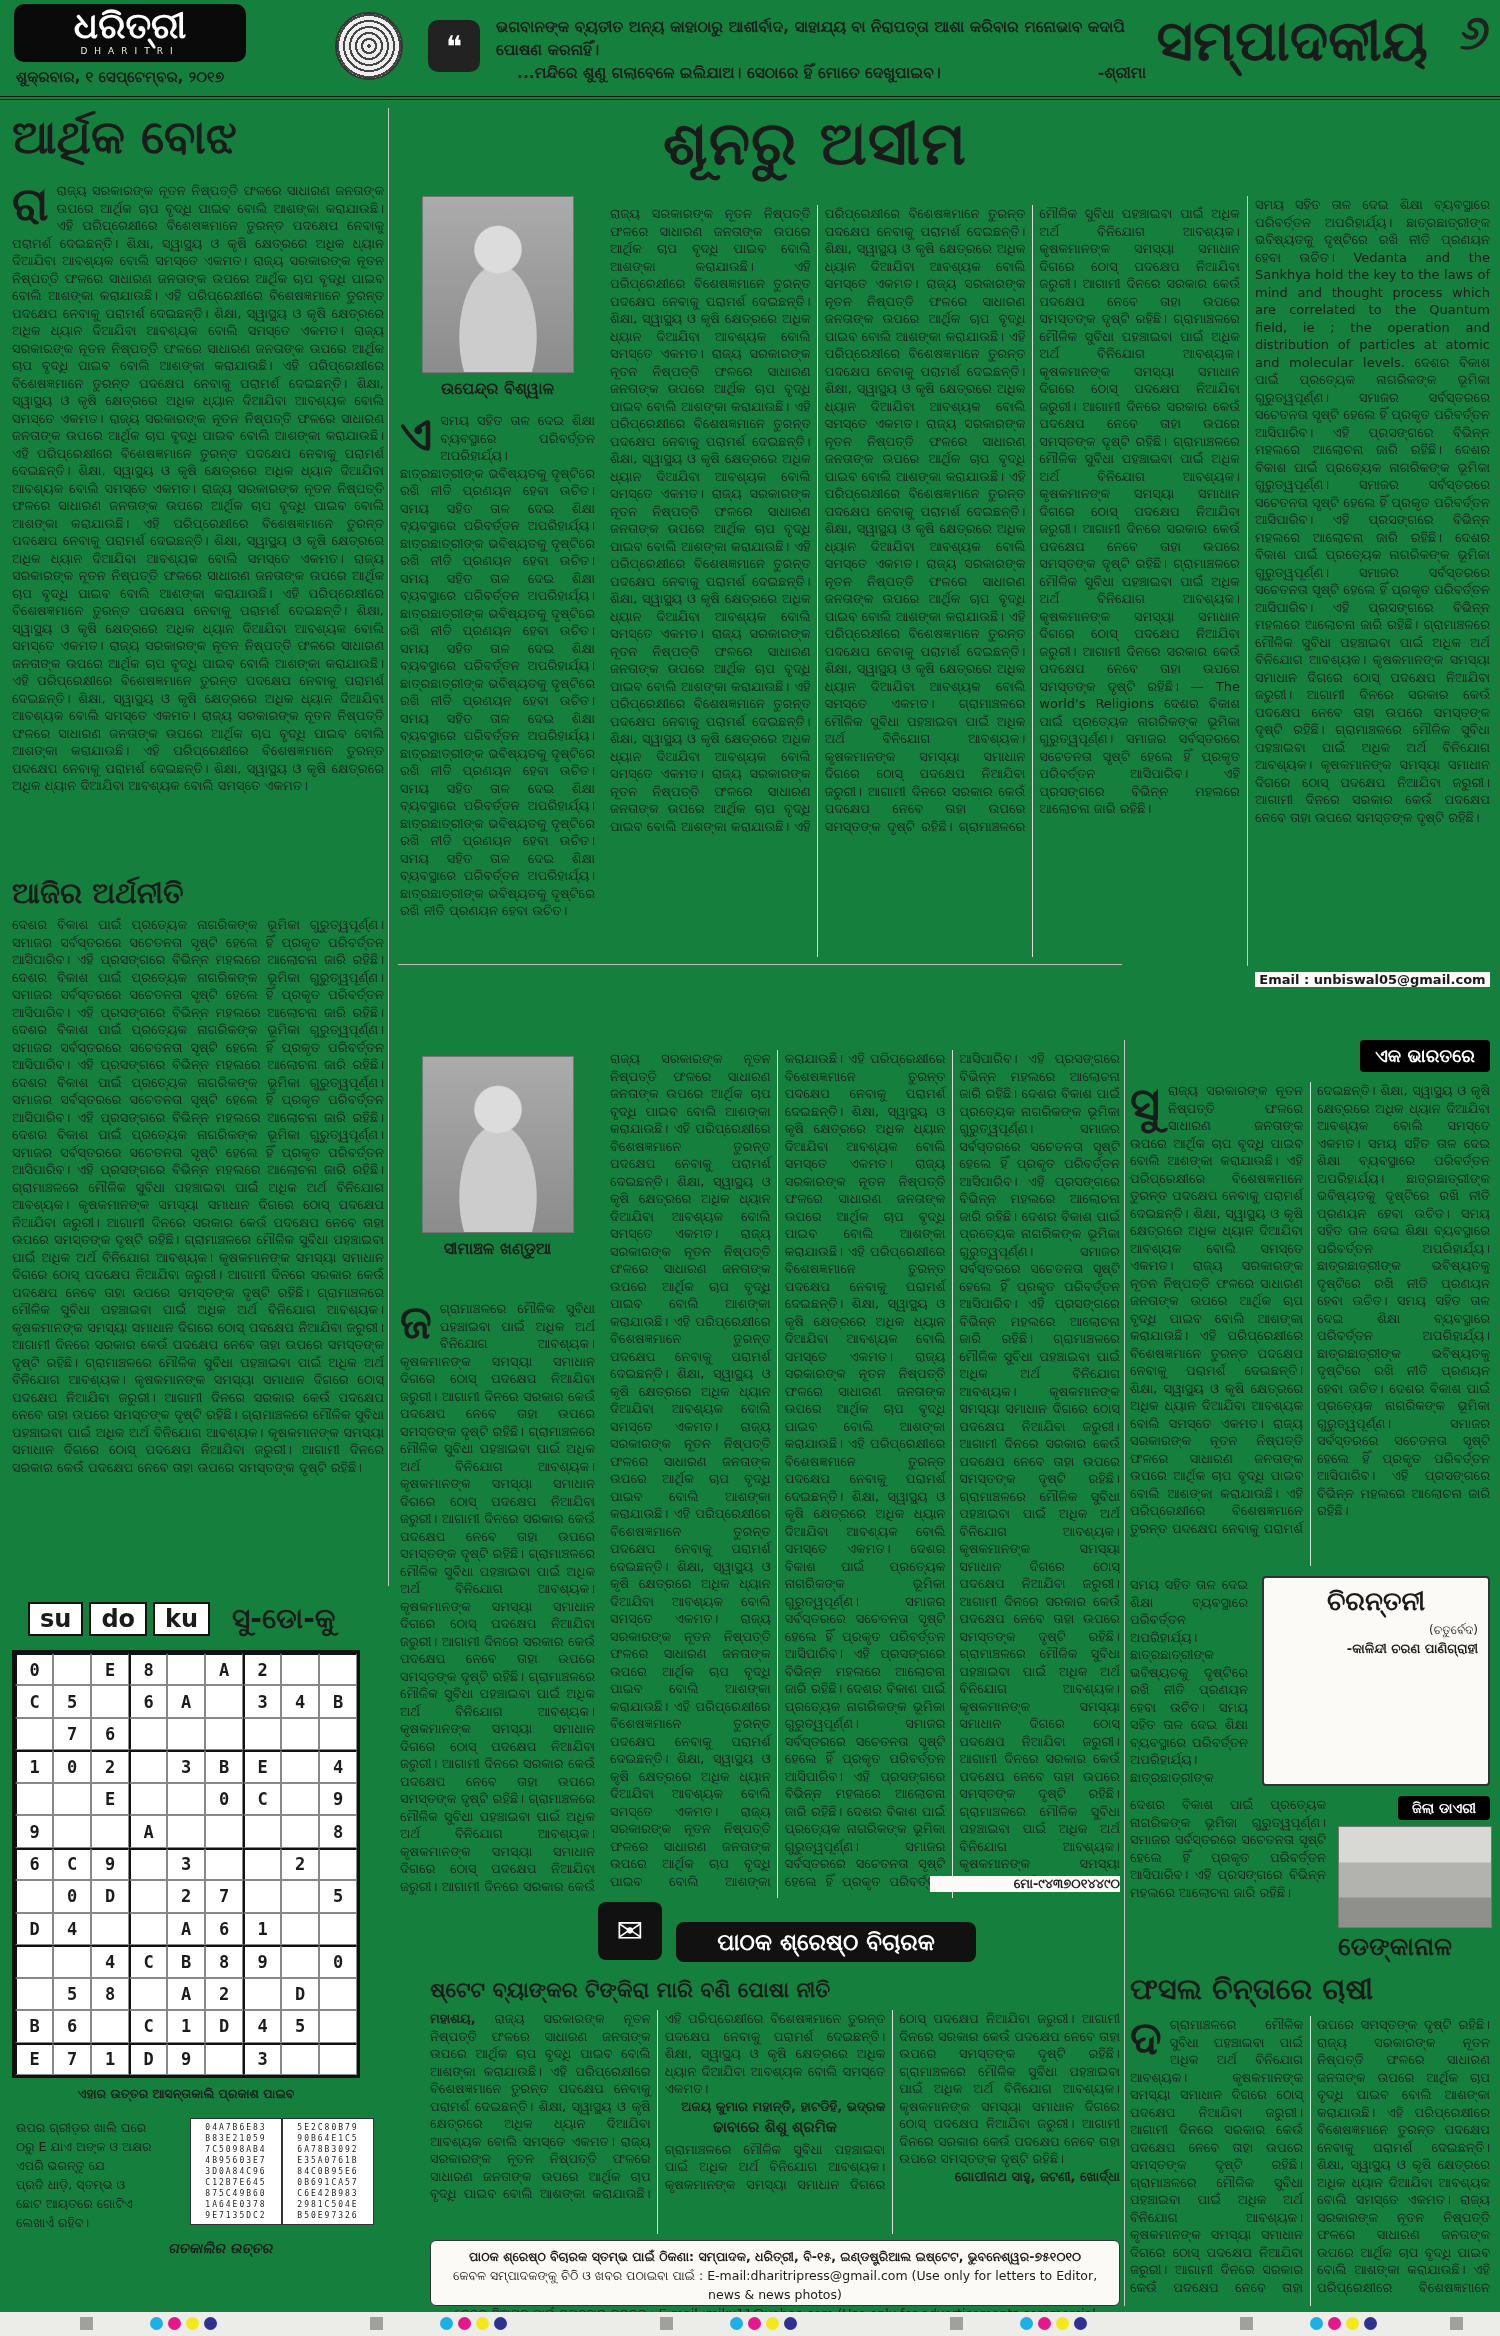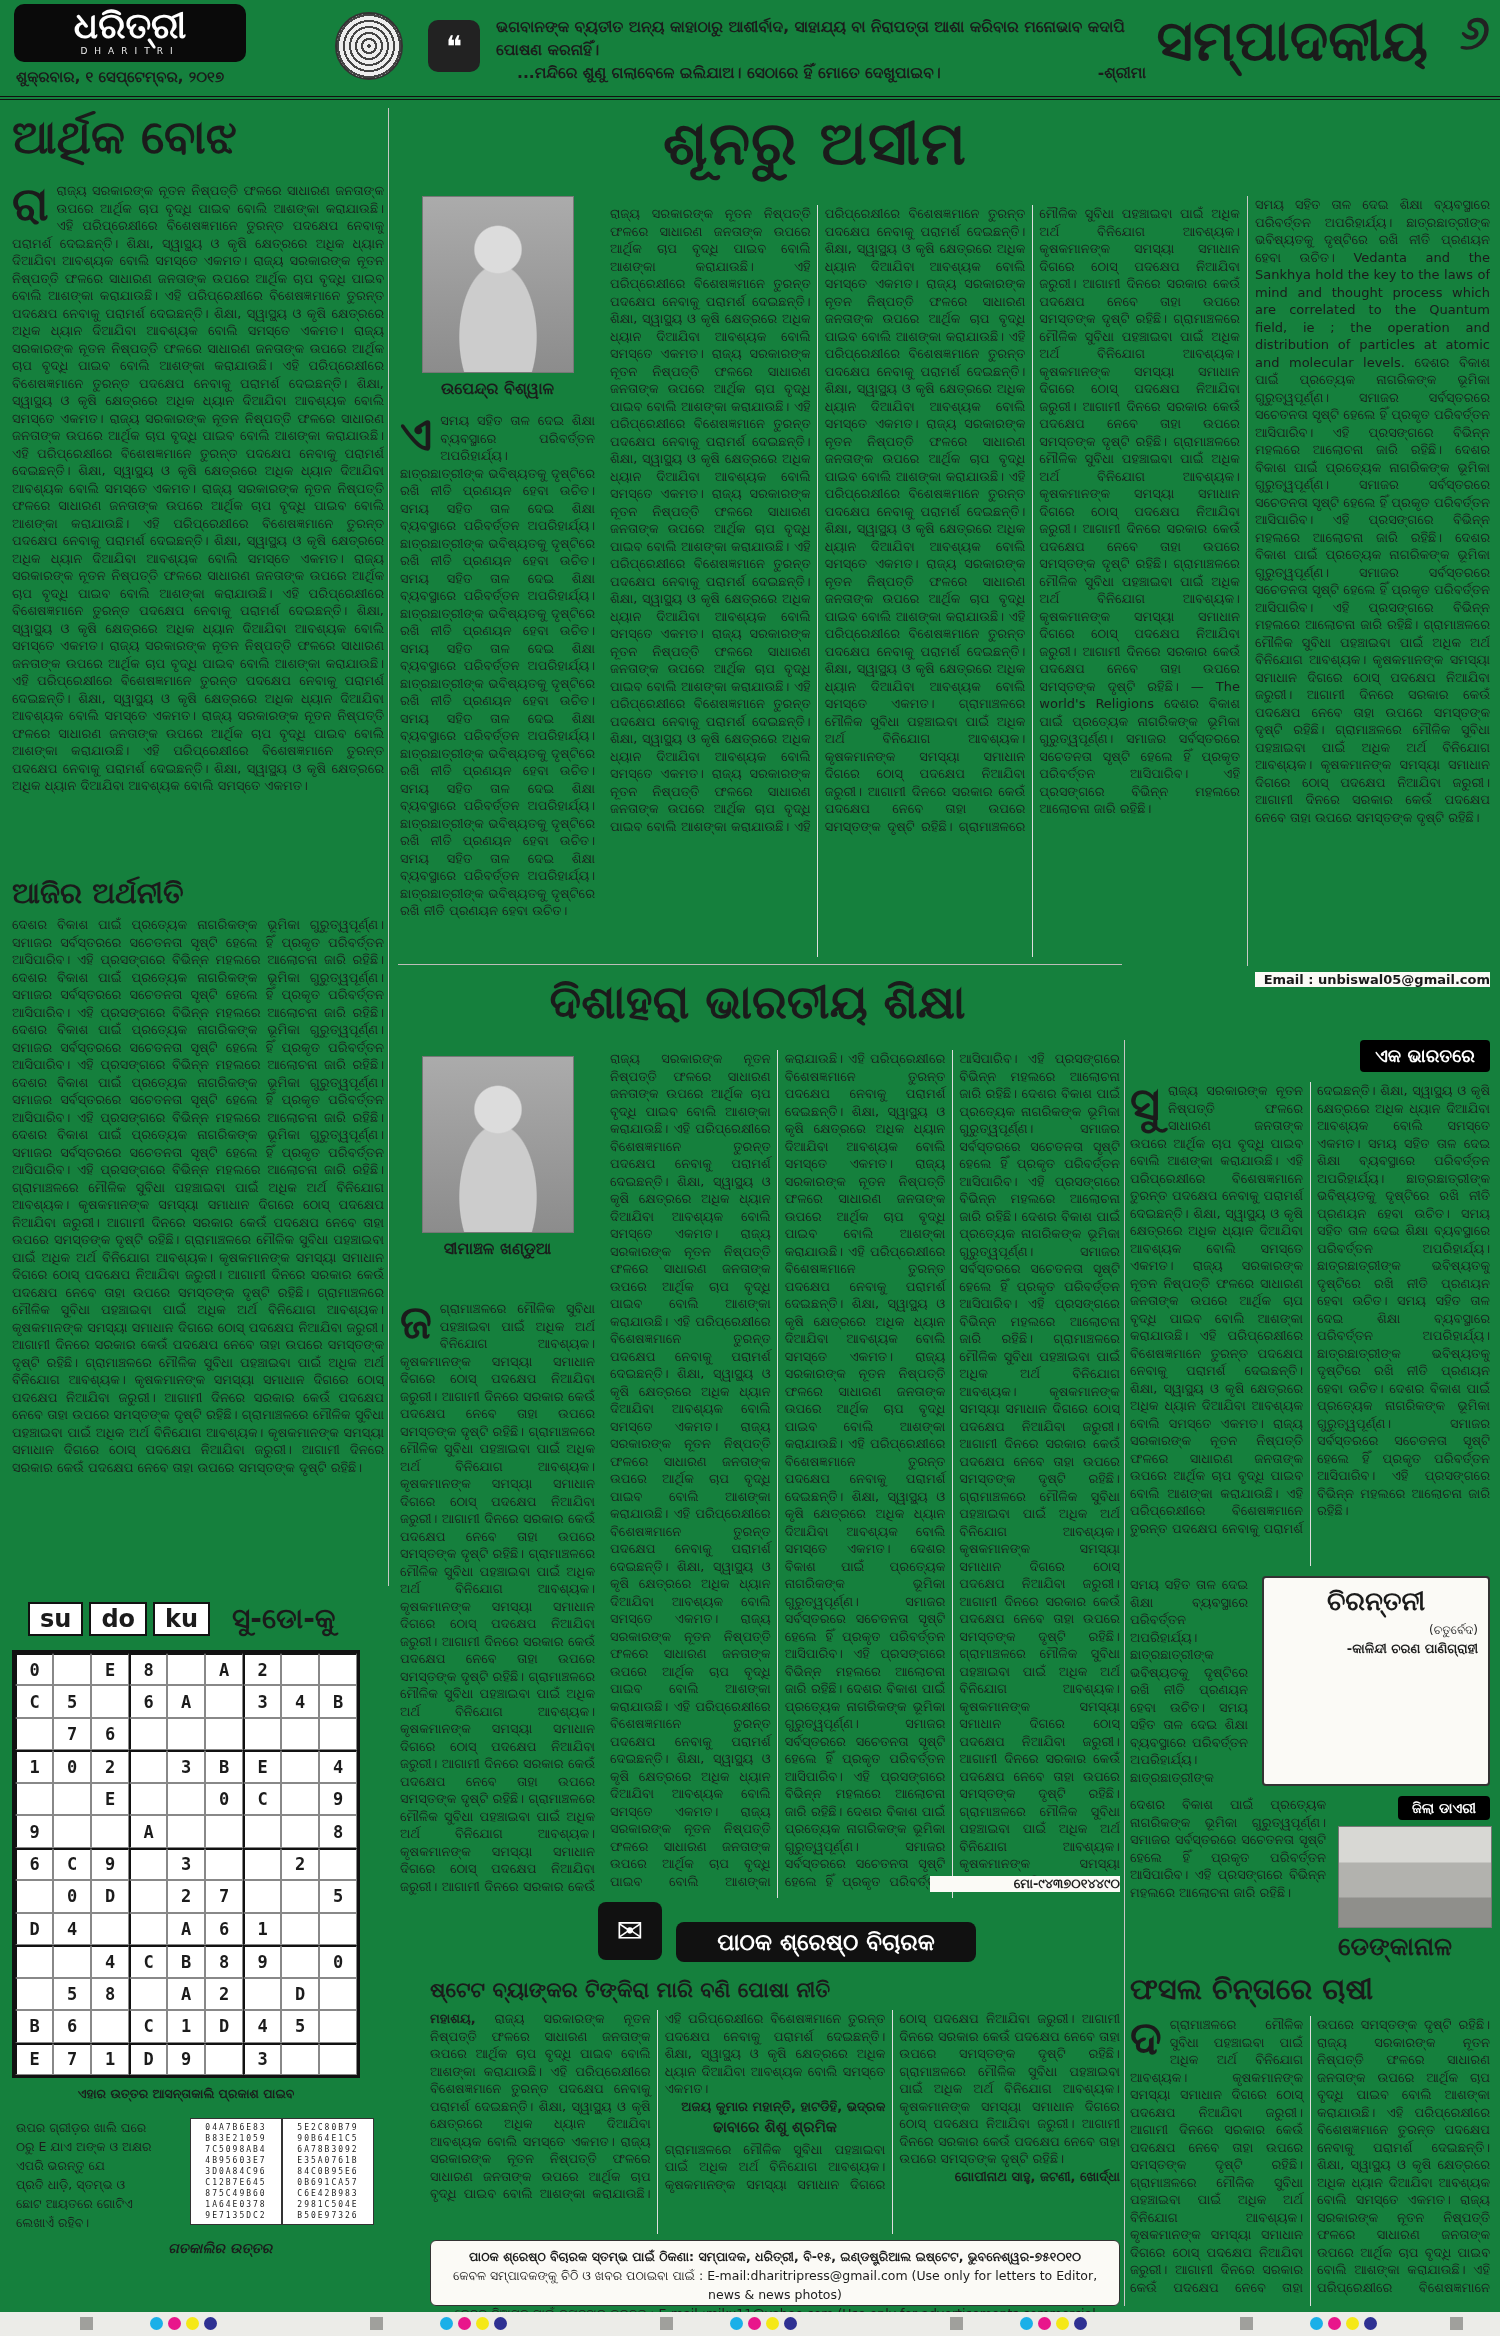--- a/index.html
+++ b/index.html
@@ -115,23 +115,22 @@
   </div>
   <div class="abs body-txt" style="left:400px;top:412px;width:195px;height:545px;">
     <span class="dropcap">ଏ</span><span>ସମୟ ସହିତ ତାଳ ଦେଇ ଶିକ୍ଷା ବ୍ୟବସ୍ଥାରେ ପରିବର୍ତ୍ତନ ଅପରିହାର୍ଯ୍ୟ। ଛାତ୍ରଛାତ୍ରୀଙ୍କ ଭବିଷ୍ୟତକୁ ଦୃଷ୍ଟିରେ ରଖି ନୀତି ପ୍ରଣୟନ ହେବା ଉଚିତ। ସମୟ ସହିତ ତାଳ ଦେଇ ଶିକ୍ଷା ବ୍ୟବସ୍ଥାରେ ପରିବର୍ତ୍ତନ ଅପରିହାର୍ଯ୍ୟ। ଛାତ୍ରଛାତ୍ରୀଙ୍କ ଭବିଷ୍ୟତକୁ ଦୃଷ୍ଟିରେ ରଖି ନୀତି ପ୍ରଣୟନ ହେବା ଉଚିତ। ସମୟ ସହିତ ତାଳ ଦେଇ ଶିକ୍ଷା ବ୍ୟବସ୍ଥାରେ ପରିବର୍ତ୍ତନ ଅପରିହାର୍ଯ୍ୟ। ଛାତ୍ରଛାତ୍ରୀଙ୍କ ଭବିଷ୍ୟତକୁ ଦୃଷ୍ଟିରେ ରଖି ନୀତି ପ୍ରଣୟନ ହେବା ଉଚିତ। ସମୟ ସହିତ ତାଳ ଦେଇ ଶିକ୍ଷା ବ୍ୟବସ୍ଥାରେ ପରିବର୍ତ୍ତନ ଅପରିହାର୍ଯ୍ୟ। ଛାତ୍ରଛାତ୍ରୀଙ୍କ ଭବିଷ୍ୟତକୁ ଦୃଷ୍ଟିରେ ରଖି ନୀତି ପ୍ରଣୟନ ହେବା ଉଚିତ। ସମୟ ସହିତ ତାଳ ଦେଇ ଶିକ୍ଷା ବ୍ୟବସ୍ଥାରେ ପରିବର୍ତ୍ତନ ଅପରିହାର୍ଯ୍ୟ। ଛାତ୍ରଛାତ୍ରୀଙ୍କ ଭବିଷ୍ୟତକୁ ଦୃଷ୍ଟିରେ ରଖି ନୀତି ପ୍ରଣୟନ ହେବା ଉଚିତ। ସମୟ ସହିତ ତାଳ ଦେଇ ଶିକ୍ଷା ବ୍ୟବସ୍ଥାରେ ପରିବର୍ତ୍ତନ ଅପରିହାର୍ଯ୍ୟ। ଛାତ୍ରଛାତ୍ରୀଙ୍କ ଭବିଷ୍ୟତକୁ ଦୃଷ୍ଟିରେ ରଖି ନୀତି ପ୍ରଣୟନ ହେବା ଉଚିତ। ସମୟ ସହିତ ତାଳ ଦେଇ ଶିକ୍ଷା ବ୍ୟବସ୍ଥାରେ ପରିବର୍ତ୍ତନ ଅପରିହାର୍ଯ୍ୟ। ଛାତ୍ରଛାତ୍ରୀଙ୍କ ଭବିଷ୍ୟତକୁ ଦୃଷ୍ଟିରେ ରଖି ନୀତି ପ୍ରଣୟନ ହେବା ଉଚିତ।</span>
   </div>
   <div class="abs body-txt cols3" style="left:610px;top:205px;width:630px;height:752px;">
     <span>ରାଜ୍ୟ ସରକାରଙ୍କ ନୂତନ ନିଷ୍ପତ୍ତି ଫଳରେ ସାଧାରଣ ଜନତାଙ୍କ ଉପରେ ଆର୍ଥିକ ଚାପ ବୃଦ୍ଧି ପାଇବ ବୋଲି ଆଶଙ୍କା କରାଯାଉଛି। ଏହି ପରିପ୍ରେକ୍ଷୀରେ ବିଶେଷଜ୍ଞମାନେ ତୁରନ୍ତ ପଦକ୍ଷେପ ନେବାକୁ ପରାମର୍ଶ ଦେଇଛନ୍ତି। ଶିକ୍ଷା, ସ୍ୱାସ୍ଥ୍ୟ ଓ କୃଷି କ୍ଷେତ୍ରରେ ଅଧିକ ଧ୍ୟାନ ଦିଆଯିବା ଆବଶ୍ୟକ ବୋଲି ସମସ୍ତେ ଏକମତ। ରାଜ୍ୟ ସରକାରଙ୍କ ନୂତନ ନିଷ୍ପତ୍ତି ଫଳରେ ସାଧାରଣ ଜନତାଙ୍କ ଉପରେ ଆର୍ଥିକ ଚାପ ବୃଦ୍ଧି ପାଇବ ବୋଲି ଆଶଙ୍କା କରାଯାଉଛି। ଏହି ପରିପ୍ରେକ୍ଷୀରେ ବିଶେଷଜ୍ଞମାନେ ତୁରନ୍ତ ପଦକ୍ଷେପ ନେବାକୁ ପରାମର୍ଶ ଦେଇଛନ୍ତି। ଶିକ୍ଷା, ସ୍ୱାସ୍ଥ୍ୟ ଓ କୃଷି କ୍ଷେତ୍ରରେ ଅଧିକ ଧ୍ୟାନ ଦିଆଯିବା ଆବଶ୍ୟକ ବୋଲି ସମସ୍ତେ ଏକମତ। ରାଜ୍ୟ ସରକାରଙ୍କ ନୂତନ ନିଷ୍ପତ୍ତି ଫଳରେ ସାଧାରଣ ଜନତାଙ୍କ ଉପରେ ଆର୍ଥିକ ଚାପ ବୃଦ୍ଧି ପାଇବ ବୋଲି ଆଶଙ୍କା କରାଯାଉଛି। ଏହି ପରିପ୍ରେକ୍ଷୀରେ ବିଶେଷଜ୍ଞମାନେ ତୁରନ୍ତ ପଦକ୍ଷେପ ନେବାକୁ ପରାମର୍ଶ ଦେଇଛନ୍ତି। ଶିକ୍ଷା, ସ୍ୱାସ୍ଥ୍ୟ ଓ କୃଷି କ୍ଷେତ୍ରରେ ଅଧିକ ଧ୍ୟାନ ଦିଆଯିବା ଆବଶ୍ୟକ ବୋଲି ସମସ୍ତେ ଏକମତ। ରାଜ୍ୟ ସରକାରଙ୍କ ନୂତନ ନିଷ୍ପତ୍ତି ଫଳରେ ସାଧାରଣ ଜନତାଙ୍କ ଉପରେ ଆର୍ଥିକ ଚାପ ବୃଦ୍ଧି ପାଇବ ବୋଲି ଆଶଙ୍କା କରାଯାଉଛି। ଏହି ପରିପ୍ରେକ୍ଷୀରେ ବିଶେଷଜ୍ଞମାନେ ତୁରନ୍ତ ପଦକ୍ଷେପ ନେବାକୁ ପରାମର୍ଶ ଦେଇଛନ୍ତି। ଶିକ୍ଷା, ସ୍ୱାସ୍ଥ୍ୟ ଓ କୃଷି କ୍ଷେତ୍ରରେ ଅଧିକ ଧ୍ୟାନ ଦିଆଯିବା ଆବଶ୍ୟକ ବୋଲି ସମସ୍ତେ ଏକମତ। ରାଜ୍ୟ ସରକାରଙ୍କ ନୂତନ ନିଷ୍ପତ୍ତି ଫଳରେ ସାଧାରଣ ଜନତାଙ୍କ ଉପରେ ଆର୍ଥିକ ଚାପ ବୃଦ୍ଧି ପାଇବ ବୋଲି ଆଶଙ୍କା କରାଯାଉଛି। ଏହି ପରିପ୍ରେକ୍ଷୀରେ ବିଶେଷଜ୍ଞମାନେ ତୁରନ୍ତ ପଦକ୍ଷେପ ନେବାକୁ ପରାମର୍ଶ ଦେଇଛନ୍ତି। ଶିକ୍ଷା, ସ୍ୱାସ୍ଥ୍ୟ ଓ କୃଷି କ୍ଷେତ୍ରରେ ଅଧିକ ଧ୍ୟାନ ଦିଆଯିବା ଆବଶ୍ୟକ ବୋଲି ସମସ୍ତେ ଏକମତ। ରାଜ୍ୟ ସରକାରଙ୍କ ନୂତନ ନିଷ୍ପତ୍ତି ଫଳରେ ସାଧାରଣ ଜନତାଙ୍କ ଉପରେ ଆର୍ଥିକ ଚାପ ବୃଦ୍ଧି ପାଇବ ବୋଲି ଆଶଙ୍କା କରାଯାଉଛି। ଏହି ପରିପ୍ରେକ୍ଷୀରେ ବିଶେଷଜ୍ଞମାନେ ତୁରନ୍ତ ପଦକ୍ଷେପ ନେବାକୁ ପରାମର୍ଶ ଦେଇଛନ୍ତି। ଶିକ୍ଷା, ସ୍ୱାସ୍ଥ୍ୟ ଓ କୃଷି କ୍ଷେତ୍ରରେ ଅଧିକ ଧ୍ୟାନ ଦିଆଯିବା ଆବଶ୍ୟକ ବୋଲି ସମସ୍ତେ ଏକମତ। ରାଜ୍ୟ ସରକାରଙ୍କ ନୂତନ ନିଷ୍ପତ୍ତି ଫଳରେ ସାଧାରଣ ଜନତାଙ୍କ ଉପରେ ଆର୍ଥିକ ଚାପ ବୃଦ୍ଧି ପାଇବ ବୋଲି ଆଶଙ୍କା କରାଯାଉଛି। ଏହି ପରିପ୍ରେକ୍ଷୀରେ ବିଶେଷଜ୍ଞମାନେ ତୁରନ୍ତ ପଦକ୍ଷେପ ନେବାକୁ ପରାମର୍ଶ ଦେଇଛନ୍ତି। ଶିକ୍ଷା, ସ୍ୱାସ୍ଥ୍ୟ ଓ କୃଷି କ୍ଷେତ୍ରରେ ଅଧିକ ଧ୍ୟାନ ଦିଆଯିବା ଆବଶ୍ୟକ ବୋଲି ସମସ୍ତେ ଏକମତ। ରାଜ୍ୟ ସରକାରଙ୍କ ନୂତନ ନିଷ୍ପତ୍ତି ଫଳରେ ସାଧାରଣ ଜନତାଙ୍କ ଉପରେ ଆର୍ଥିକ ଚାପ ବୃଦ୍ଧି ପାଇବ ବୋଲି ଆଶଙ୍କା କରାଯାଉଛି। ଏହି ପରିପ୍ରେକ୍ଷୀରେ ବିଶେଷଜ୍ଞମାନେ ତୁରନ୍ତ ପଦକ୍ଷେପ ନେବାକୁ ପରାମର୍ଶ ଦେଇଛନ୍ତି। ଶିକ୍ଷା, ସ୍ୱାସ୍ଥ୍ୟ ଓ କୃଷି କ୍ଷେତ୍ରରେ ଅଧିକ ଧ୍ୟାନ ଦିଆଯିବା ଆବଶ୍ୟକ ବୋଲି ସମସ୍ତେ ଏକମତ।</span> <span>ଗ୍ରାମାଞ୍ଚଳରେ ମୌଳିକ ସୁବିଧା ପହଞ୍ଚାଇବା ପାଇଁ ଅଧିକ ଅର୍ଥ ବିନିଯୋଗ ଆବଶ୍ୟକ। କୃଷକମାନଙ୍କ ସମସ୍ୟା ସମାଧାନ ଦିଗରେ ଠୋସ୍ ପଦକ୍ଷେପ ନିଆଯିବା ଜରୁରୀ। ଆଗାମୀ ଦିନରେ ସରକାର କେଉଁ ପଦକ୍ଷେପ ନେବେ ତାହା ଉପରେ ସମସ୍ତଙ୍କ ଦୃଷ୍ଟି ରହିଛି। ଗ୍ରାମାଞ୍ଚଳରେ ମୌଳିକ ସୁବିଧା ପହଞ୍ଚାଇବା ପାଇଁ ଅଧିକ ଅର୍ଥ ବିନିଯୋଗ ଆବଶ୍ୟକ। କୃଷକମାନଙ୍କ ସମସ୍ୟା ସମାଧାନ ଦିଗରେ ଠୋସ୍ ପଦକ୍ଷେପ ନିଆଯିବା ଜରୁରୀ। ଆଗାମୀ ଦିନରେ ସରକାର କେଉଁ ପଦକ୍ଷେପ ନେବେ ତାହା ଉପରେ ସମସ୍ତଙ୍କ ଦୃଷ୍ଟି ରହିଛି। ଗ୍ରାମାଞ୍ଚଳରେ ମୌଳିକ ସୁବିଧା ପହଞ୍ଚାଇବା ପାଇଁ ଅଧିକ ଅର୍ଥ ବିନିଯୋଗ ଆବଶ୍ୟକ। କୃଷକମାନଙ୍କ ସମସ୍ୟା ସମାଧାନ ଦିଗରେ ଠୋସ୍ ପଦକ୍ଷେପ ନିଆଯିବା ଜରୁରୀ। ଆଗାମୀ ଦିନରେ ସରକାର କେଉଁ ପଦକ୍ଷେପ ନେବେ ତାହା ଉପରେ ସମସ୍ତଙ୍କ ଦୃଷ୍ଟି ରହିଛି। ଗ୍ରାମାଞ୍ଚଳରେ ମୌଳିକ ସୁବିଧା ପହଞ୍ଚାଇବା ପାଇଁ ଅଧିକ ଅର୍ଥ ବିନିଯୋଗ ଆବଶ୍ୟକ। କୃଷକମାନଙ୍କ ସମସ୍ୟା ସମାଧାନ ଦିଗରେ ଠୋସ୍ ପଦକ୍ଷେପ ନିଆଯିବା ଜରୁରୀ। ଆଗାମୀ ଦିନରେ ସରକାର କେଉଁ ପଦକ୍ଷେପ ନେବେ ତାହା ଉପରେ ସମସ୍ତଙ୍କ ଦୃଷ୍ଟି ରହିଛି। ଗ୍ରାମାଞ୍ଚଳରେ ମୌଳିକ ସୁବିଧା ପହଞ୍ଚାଇବା ପାଇଁ ଅଧିକ ଅର୍ଥ ବିନିଯୋଗ ଆବଶ୍ୟକ। କୃଷକମାନଙ୍କ ସମସ୍ୟା ସମାଧାନ ଦିଗରେ ଠୋସ୍ ପଦକ୍ଷେପ ନିଆଯିବା ଜରୁରୀ। ଆଗାମୀ ଦିନରେ ସରକାର କେଉଁ ପଦକ୍ଷେପ ନେବେ ତାହା ଉପରେ ସମସ୍ତଙ୍କ ଦୃଷ୍ଟି ରହିଛି।</span> <i class="eng">— The world's Religions</i> <span>ଦେଶର ବିକାଶ ପାଇଁ ପ୍ରତ୍ୟେକ ନାଗରିକଙ୍କ ଭୂମିକା ଗୁରୁତ୍ୱପୂର୍ଣ୍ଣ। ସମାଜର ସର୍ବସ୍ତରରେ ସଚେତନତା ସୃଷ୍ଟି ହେଲେ ହିଁ ପ୍ରକୃତ ପରିବର୍ତ୍ତନ ଆସିପାରିବ। ଏହି ପ୍ରସଙ୍ଗରେ ବିଭିନ୍ନ ମହଲରେ ଆଲୋଚନା ଜାରି ରହିଛି।</span>
   </div>
   <div class="abs body-txt" style="left:1255px;top:196px;width:235px;height:772px;">
     <span>ସମୟ ସହିତ ତାଳ ଦେଇ ଶିକ୍ଷା ବ୍ୟବସ୍ଥାରେ ପରିବର୍ତ୍ତନ ଅପରିହାର୍ଯ୍ୟ। ଛାତ୍ରଛାତ୍ରୀଙ୍କ ଭବିଷ୍ୟତକୁ ଦୃଷ୍ଟିରେ ରଖି ନୀତି ପ୍ରଣୟନ ହେବା ଉଚିତ।</span> <span class="eng">Vedanta and the Sankhya hold the key to the laws of mind and thought process which are correlated to the Quantum field, ie ; the operation and distribution of particles at atomic and molecular levels.</span> <span>ଦେଶର ବିକାଶ ପାଇଁ ପ୍ରତ୍ୟେକ ନାଗରିକଙ୍କ ଭୂମିକା ଗୁରୁତ୍ୱପୂର୍ଣ୍ଣ। ସମାଜର ସର୍ବସ୍ତରରେ ସଚେତନତା ସୃଷ୍ଟି ହେଲେ ହିଁ ପ୍ରକୃତ ପରିବର୍ତ୍ତନ ଆସିପାରିବ। ଏହି ପ୍ରସଙ୍ଗରେ ବିଭିନ୍ନ ମହଲରେ ଆଲୋଚନା ଜାରି ରହିଛି। ଦେଶର ବିକାଶ ପାଇଁ ପ୍ରତ୍ୟେକ ନାଗରିକଙ୍କ ଭୂମିକା ଗୁରୁତ୍ୱପୂର୍ଣ୍ଣ। ସମାଜର ସର୍ବସ୍ତରରେ ସଚେତନତା ସୃଷ୍ଟି ହେଲେ ହିଁ ପ୍ରକୃତ ପରିବର୍ତ୍ତନ ଆସିପାରିବ। ଏହି ପ୍ରସଙ୍ଗରେ ବିଭିନ୍ନ ମହଲରେ ଆଲୋଚନା ଜାରି ରହିଛି। ଦେଶର ବିକାଶ ପାଇଁ ପ୍ରତ୍ୟେକ ନାଗରିକଙ୍କ ଭୂମିକା ଗୁରୁତ୍ୱପୂର୍ଣ୍ଣ। ସମାଜର ସର୍ବସ୍ତରରେ ସଚେତନତା ସୃଷ୍ଟି ହେଲେ ହିଁ ପ୍ରକୃତ ପରିବର୍ତ୍ତନ ଆସିପାରିବ। ଏହି ପ୍ରସଙ୍ଗରେ ବିଭିନ୍ନ ମହଲରେ ଆଲୋଚନା ଜାରି ରହିଛି।</span> <span>ଗ୍ରାମାଞ୍ଚଳରେ ମୌଳିକ ସୁବିଧା ପହଞ୍ଚାଇବା ପାଇଁ ଅଧିକ ଅର୍ଥ ବିନିଯୋଗ ଆବଶ୍ୟକ। କୃଷକମାନଙ୍କ ସମସ୍ୟା ସମାଧାନ ଦିଗରେ ଠୋସ୍ ପଦକ୍ଷେପ ନିଆଯିବା ଜରୁରୀ। ଆଗାମୀ ଦିନରେ ସରକାର କେଉଁ ପଦକ୍ଷେପ ନେବେ ତାହା ଉପରେ ସମସ୍ତଙ୍କ ଦୃଷ୍ଟି ରହିଛି। ଗ୍ରାମାଞ୍ଚଳରେ ମୌଳିକ ସୁବିଧା ପହଞ୍ଚାଇବା ପାଇଁ ଅଧିକ ଅର୍ଥ ବିନିଯୋଗ ଆବଶ୍ୟକ। କୃଷକମାନଙ୍କ ସମସ୍ୟା ସମାଧାନ ଦିଗରେ ଠୋସ୍ ପଦକ୍ଷେପ ନିଆଯିବା ଜରୁରୀ। ଆଗାମୀ ଦିନରେ ସରକାର କେଉଁ ପଦକ୍ଷେପ ନେବେ ତାହା ଉପରେ ସମସ୍ତଙ୍କ ଦୃଷ୍ଟି ରହିଛି।</span>
   </div>
-  <div class="abs credit-line" style="left:1255px;top:972px;width:235px;">Email : unbiswal05@gmail.com</div>
-
-  <div class="abs h-lg center" style="left:395px;top:975px;width:725px;">ଦିଶାହରା ଭାରତୀୟ ଶିକ୍ଷା</div>
+  <div class="abs credit-line" style="left:1255px;top:972px;width:235px;text-align:center;">Email : unbiswal05@gmail.com</div>
+
   <div class="abs" style="left:405px;top:1056px;width:185px;">
     <div class="headshot"></div>
     <div class="byline">ସୀମାଞ୍ଚଳ ଖଣ୍ଡୁଆ</div>
   </div>
   <div class="abs body-txt" style="left:400px;top:1300px;width:195px;height:598px;">
     <span class="dropcap">ଜ</span><span>ଗ୍ରାମାଞ୍ଚଳରେ ମୌଳିକ ସୁବିଧା ପହଞ୍ଚାଇବା ପାଇଁ ଅଧିକ ଅର୍ଥ ବିନିଯୋଗ ଆବଶ୍ୟକ। କୃଷକମାନଙ୍କ ସମସ୍ୟା ସମାଧାନ ଦିଗରେ ଠୋସ୍ ପଦକ୍ଷେପ ନିଆଯିବା ଜରୁରୀ। ଆଗାମୀ ଦିନରେ ସରକାର କେଉଁ ପଦକ୍ଷେପ ନେବେ ତାହା ଉପରେ ସମସ୍ତଙ୍କ ଦୃଷ୍ଟି ରହିଛି। ଗ୍ରାମାଞ୍ଚଳରେ ମୌଳିକ ସୁବିଧା ପହଞ୍ଚାଇବା ପାଇଁ ଅଧିକ ଅର୍ଥ ବିନିଯୋଗ ଆବଶ୍ୟକ। କୃଷକମାନଙ୍କ ସମସ୍ୟା ସମାଧାନ ଦିଗରେ ଠୋସ୍ ପଦକ୍ଷେପ ନିଆଯିବା ଜରୁରୀ। ଆଗାମୀ ଦିନରେ ସରକାର କେଉଁ ପଦକ୍ଷେପ ନେବେ ତାହା ଉପରେ ସମସ୍ତଙ୍କ ଦୃଷ୍ଟି ରହିଛି। ଗ୍ରାମାଞ୍ଚଳରେ ମୌଳିକ ସୁବିଧା ପହଞ୍ଚାଇବା ପାଇଁ ଅଧିକ ଅର୍ଥ ବିନିଯୋଗ ଆବଶ୍ୟକ। କୃଷକମାନଙ୍କ ସମସ୍ୟା ସମାଧାନ ଦିଗରେ ଠୋସ୍ ପଦକ୍ଷେପ ନିଆଯିବା ଜରୁରୀ। ଆଗାମୀ ଦିନରେ ସରକାର କେଉଁ ପଦକ୍ଷେପ ନେବେ ତାହା ଉପରେ ସମସ୍ତଙ୍କ ଦୃଷ୍ଟି ରହିଛି। ଗ୍ରାମାଞ୍ଚଳରେ ମୌଳିକ ସୁବିଧା ପହଞ୍ଚାଇବା ପାଇଁ ଅଧିକ ଅର୍ଥ ବିନିଯୋଗ ଆବଶ୍ୟକ। କୃଷକମାନଙ୍କ ସମସ୍ୟା ସମାଧାନ ଦିଗରେ ଠୋସ୍ ପଦକ୍ଷେପ ନିଆଯିବା ଜରୁରୀ। ଆଗାମୀ ଦିନରେ ସରକାର କେଉଁ ପଦକ୍ଷେପ ନେବେ ତାହା ଉପରେ ସମସ୍ତଙ୍କ ଦୃଷ୍ଟି ରହିଛି। ଗ୍ରାମାଞ୍ଚଳରେ ମୌଳିକ ସୁବିଧା ପହଞ୍ଚାଇବା ପାଇଁ ଅଧିକ ଅର୍ଥ ବିନିଯୋଗ ଆବଶ୍ୟକ। କୃଷକମାନଙ୍କ ସମସ୍ୟା ସମାଧାନ ଦିଗରେ ଠୋସ୍ ପଦକ୍ଷେପ ନିଆଯିବା ଜରୁରୀ। ଆଗାମୀ ଦିନରେ ସରକାର କେଉଁ ପଦକ୍ଷେପ ନେବେ ତାହା ଉପରେ ସମସ୍ତଙ୍କ ଦୃଷ୍ଟି ରହିଛି।</span>
   </div>
   <div class="abs body-txt cols3" style="left:610px;top:1050px;width:510px;height:848px;">
     <span>ରାଜ୍ୟ ସରକାରଙ୍କ ନୂତନ ନିଷ୍ପତ୍ତି ଫଳରେ ସାଧାରଣ ଜନତାଙ୍କ ଉପରେ ଆର୍ଥିକ ଚାପ ବୃଦ୍ଧି ପାଇବ ବୋଲି ଆଶଙ୍କା କରାଯାଉଛି। ଏହି ପରିପ୍ରେକ୍ଷୀରେ ବିଶେଷଜ୍ଞମାନେ ତୁରନ୍ତ ପଦକ୍ଷେପ ନେବାକୁ ପରାମର୍ଶ ଦେଇଛନ୍ତି। ଶିକ୍ଷା, ସ୍ୱାସ୍ଥ୍ୟ ଓ କୃଷି କ୍ଷେତ୍ରରେ ଅଧିକ ଧ୍ୟାନ ଦିଆଯିବା ଆବଶ୍ୟକ ବୋଲି ସମସ୍ତେ ଏକମତ। ରାଜ୍ୟ ସରକାରଙ୍କ ନୂତନ ନିଷ୍ପତ୍ତି ଫଳରେ ସାଧାରଣ ଜନତାଙ୍କ ଉପରେ ଆର୍ଥିକ ଚାପ ବୃଦ୍ଧି ପାଇବ ବୋଲି ଆଶଙ୍କା କରାଯାଉଛି। ଏହି ପରିପ୍ରେକ୍ଷୀରେ ବିଶେଷଜ୍ଞମାନେ ତୁରନ୍ତ ପଦକ୍ଷେପ ନେବାକୁ ପରାମର୍ଶ ଦେଇଛନ୍ତି। ଶିକ୍ଷା, ସ୍ୱାସ୍ଥ୍ୟ ଓ କୃଷି କ୍ଷେତ୍ରରେ ଅଧିକ ଧ୍ୟାନ ଦିଆଯିବା ଆବଶ୍ୟକ ବୋଲି ସମସ୍ତେ ଏକମତ। ରାଜ୍ୟ ସରକାରଙ୍କ ନୂତନ ନିଷ୍ପତ୍ତି ଫଳରେ ସାଧାରଣ ଜନତାଙ୍କ ଉପରେ ଆର୍ଥିକ ଚାପ ବୃଦ୍ଧି ପାଇବ ବୋଲି ଆଶଙ୍କା କରାଯାଉଛି। ଏହି ପରିପ୍ରେକ୍ଷୀରେ ବିଶେଷଜ୍ଞମାନେ ତୁରନ୍ତ ପଦକ୍ଷେପ ନେବାକୁ ପରାମର୍ଶ ଦେଇଛନ୍ତି। ଶିକ୍ଷା, ସ୍ୱାସ୍ଥ୍ୟ ଓ କୃଷି କ୍ଷେତ୍ରରେ ଅଧିକ ଧ୍ୟାନ ଦିଆଯିବା ଆବଶ୍ୟକ ବୋଲି ସମସ୍ତେ ଏକମତ। ରାଜ୍ୟ ସରକାରଙ୍କ ନୂତନ ନିଷ୍ପତ୍ତି ଫଳରେ ସାଧାରଣ ଜନତାଙ୍କ ଉପରେ ଆର୍ଥିକ ଚାପ ବୃଦ୍ଧି ପାଇବ ବୋଲି ଆଶଙ୍କା କରାଯାଉଛି। ଏହି ପରିପ୍ରେକ୍ଷୀରେ ବିଶେଷଜ୍ଞମାନେ ତୁରନ୍ତ ପଦକ୍ଷେପ ନେବାକୁ ପରାମର୍ଶ ଦେଇଛନ୍ତି। ଶିକ୍ଷା, ସ୍ୱାସ୍ଥ୍ୟ ଓ କୃଷି କ୍ଷେତ୍ରରେ ଅଧିକ ଧ୍ୟାନ ଦିଆଯିବା ଆବଶ୍ୟକ ବୋଲି ସମସ୍ତେ ଏକମତ। ରାଜ୍ୟ ସରକାରଙ୍କ ନୂତନ ନିଷ୍ପତ୍ତି ଫଳରେ ସାଧାରଣ ଜନତାଙ୍କ ଉପରେ ଆର୍ଥିକ ଚାପ ବୃଦ୍ଧି ପାଇବ ବୋଲି ଆଶଙ୍କା କରାଯାଉଛି। ଏହି ପରିପ୍ରେକ୍ଷୀରେ ବିଶେଷଜ୍ଞମାନେ ତୁରନ୍ତ ପଦକ୍ଷେପ ନେବାକୁ ପରାମର୍ଶ ଦେଇଛନ୍ତି। ଶିକ୍ଷା, ସ୍ୱାସ୍ଥ୍ୟ ଓ କୃଷି କ୍ଷେତ୍ରରେ ଅଧିକ ଧ୍ୟାନ ଦିଆଯିବା ଆବଶ୍ୟକ ବୋଲି ସମସ୍ତେ ଏକମତ। ରାଜ୍ୟ ସରକାରଙ୍କ ନୂତନ ନିଷ୍ପତ୍ତି ଫଳରେ ସାଧାରଣ ଜନତାଙ୍କ ଉପରେ ଆର୍ଥିକ ଚାପ ବୃଦ୍ଧି ପାଇବ ବୋଲି ଆଶଙ୍କା କରାଯାଉଛି। ଏହି ପରିପ୍ରେକ୍ଷୀରେ ବିଶେଷଜ୍ଞମାନେ ତୁରନ୍ତ ପଦକ୍ଷେପ ନେବାକୁ ପରାମର୍ଶ ଦେଇଛନ୍ତି। ଶିକ୍ଷା, ସ୍ୱାସ୍ଥ୍ୟ ଓ କୃଷି କ୍ଷେତ୍ରରେ ଅଧିକ ଧ୍ୟାନ ଦିଆଯିବା ଆବଶ୍ୟକ ବୋଲି ସମସ୍ତେ ଏକମତ। ରାଜ୍ୟ ସରକାରଙ୍କ ନୂତନ ନିଷ୍ପତ୍ତି ଫଳରେ ସାଧାରଣ ଜନତାଙ୍କ ଉପରେ ଆର୍ଥିକ ଚାପ ବୃଦ୍ଧି ପାଇବ ବୋଲି ଆଶଙ୍କା କରାଯାଉଛି। ଏହି ପରିପ୍ରେକ୍ଷୀରେ ବିଶେଷଜ୍ଞମାନେ ତୁରନ୍ତ ପଦକ୍ଷେପ ନେବାକୁ ପରାମର୍ଶ ଦେଇଛନ୍ତି। ଶିକ୍ଷା, ସ୍ୱାସ୍ଥ୍ୟ ଓ କୃଷି କ୍ଷେତ୍ରରେ ଅଧିକ ଧ୍ୟାନ ଦିଆଯିବା ଆବଶ୍ୟକ ବୋଲି ସମସ୍ତେ ଏକମତ।</span> <span>ଦେଶର ବିକାଶ ପାଇଁ ପ୍ରତ୍ୟେକ ନାଗରିକଙ୍କ ଭୂମିକା ଗୁରୁତ୍ୱପୂର୍ଣ୍ଣ। ସମାଜର ସର୍ବସ୍ତରରେ ସଚେତନତା ସୃଷ୍ଟି ହେଲେ ହିଁ ପ୍ରକୃତ ପରିବର୍ତ୍ତନ ଆସିପାରିବ। ଏହି ପ୍ରସଙ୍ଗରେ ବିଭିନ୍ନ ମହଲରେ ଆଲୋଚନା ଜାରି ରହିଛି। ଦେଶର ବିକାଶ ପାଇଁ ପ୍ରତ୍ୟେକ ନାଗରିକଙ୍କ ଭୂମିକା ଗୁରୁତ୍ୱପୂର୍ଣ୍ଣ। ସମାଜର ସର୍ବସ୍ତରରେ ସଚେତନତା ସୃଷ୍ଟି ହେଲେ ହିଁ ପ୍ରକୃତ ପରିବର୍ତ୍ତନ ଆସିପାରିବ। ଏହି ପ୍ରସଙ୍ଗରେ ବିଭିନ୍ନ ମହଲରେ ଆଲୋଚନା ଜାରି ରହିଛି। ଦେଶର ବିକାଶ ପାଇଁ ପ୍ରତ୍ୟେକ ନାଗରିକଙ୍କ ଭୂମିକା ଗୁରୁତ୍ୱପୂର୍ଣ୍ଣ। ସମାଜର ସର୍ବସ୍ତରରେ ସଚେତନତା ସୃଷ୍ଟି ହେଲେ ହିଁ ପ୍ରକୃତ ପରିବର୍ତ୍ତନ ଆସିପାରିବ। ଏହି ପ୍ରସଙ୍ଗରେ ବିଭିନ୍ନ ମହଲରେ ଆଲୋଚନା ଜାରି ରହିଛି। ଦେଶର ବିକାଶ ପାଇଁ ପ୍ରତ୍ୟେକ ନାଗରିକଙ୍କ ଭୂମିକା ଗୁରୁତ୍ୱପୂର୍ଣ୍ଣ। ସମାଜର ସର୍ବସ୍ତରରେ ସଚେତନତା ସୃଷ୍ଟି ହେଲେ ହିଁ ପ୍ରକୃତ ପରିବର୍ତ୍ତନ ଆସିପାରିବ। ଏହି ପ୍ରସଙ୍ଗରେ ବିଭିନ୍ନ ମହଲରେ ଆଲୋଚନା ଜାରି ରହିଛି। ଦେଶର ବିକାଶ ପାଇଁ ପ୍ରତ୍ୟେକ ନାଗରିକଙ୍କ ଭୂମିକା ଗୁରୁତ୍ୱପୂର୍ଣ୍ଣ। ସମାଜର ସର୍ବସ୍ତରରେ ସଚେତନତା ସୃଷ୍ଟି ହେଲେ ହିଁ ପ୍ରକୃତ ପରିବର୍ତ୍ତନ ଆସିପାରିବ। ଏହି ପ୍ରସଙ୍ଗରେ ବିଭିନ୍ନ ମହଲରେ ଆଲୋଚନା ଜାରି ରହିଛି।</span> <span>ଗ୍ରାମାଞ୍ଚଳରେ ମୌଳିକ ସୁବିଧା ପହଞ୍ଚାଇବା ପାଇଁ ଅଧିକ ଅର୍ଥ ବିନିଯୋଗ ଆବଶ୍ୟକ। କୃଷକମାନଙ୍କ ସମସ୍ୟା ସମାଧାନ ଦିଗରେ ଠୋସ୍ ପଦକ୍ଷେପ ନିଆଯିବା ଜରୁରୀ। ଆଗାମୀ ଦିନରେ ସରକାର କେଉଁ ପଦକ୍ଷେପ ନେବେ ତାହା ଉପରେ ସମସ୍ତଙ୍କ ଦୃଷ୍ଟି ରହିଛି। ଗ୍ରାମାଞ୍ଚଳରେ ମୌଳିକ ସୁବିଧା ପହଞ୍ଚାଇବା ପାଇଁ ଅଧିକ ଅର୍ଥ ବିନିଯୋଗ ଆବଶ୍ୟକ। କୃଷକମାନଙ୍କ ସମସ୍ୟା ସମାଧାନ ଦିଗରେ ଠୋସ୍ ପଦକ୍ଷେପ ନିଆଯିବା ଜରୁରୀ। ଆଗାମୀ ଦିନରେ ସରକାର କେଉଁ ପଦକ୍ଷେପ ନେବେ ତାହା ଉପରେ ସମସ୍ତଙ୍କ ଦୃଷ୍ଟି ରହିଛି। ଗ୍ରାମାଞ୍ଚଳରେ ମୌଳିକ ସୁବିଧା ପହଞ୍ଚାଇବା ପାଇଁ ଅଧିକ ଅର୍ଥ ବିନିଯୋଗ ଆବଶ୍ୟକ। କୃଷକମାନଙ୍କ ସମସ୍ୟା ସମାଧାନ ଦିଗରେ ଠୋସ୍ ପଦକ୍ଷେପ ନିଆଯିବା ଜରୁରୀ। ଆଗାମୀ ଦିନରେ ସରକାର କେଉଁ ପଦକ୍ଷେପ ନେବେ ତାହା ଉପରେ ସମସ୍ତଙ୍କ ଦୃଷ୍ଟି ରହିଛି। ଗ୍ରାମାଞ୍ଚଳରେ ମୌଳିକ ସୁବିଧା ପହଞ୍ଚାଇବା ପାଇଁ ଅଧିକ ଅର୍ଥ ବିନିଯୋଗ ଆବଶ୍ୟକ। କୃଷକମାନଙ୍କ ସମସ୍ୟା ସମାଧାନ ଦିଗରେ ଠୋସ୍ ପଦକ୍ଷେପ ନିଆଯିବା ଜରୁରୀ। ଆଗାମୀ ଦିନରେ ସରକାର କେଉଁ ପଦକ୍ଷେପ ନେବେ ତାହା ଉପରେ ସମସ୍ତଙ୍କ ଦୃଷ୍ଟି ରହିଛି।</span>
   </div>

